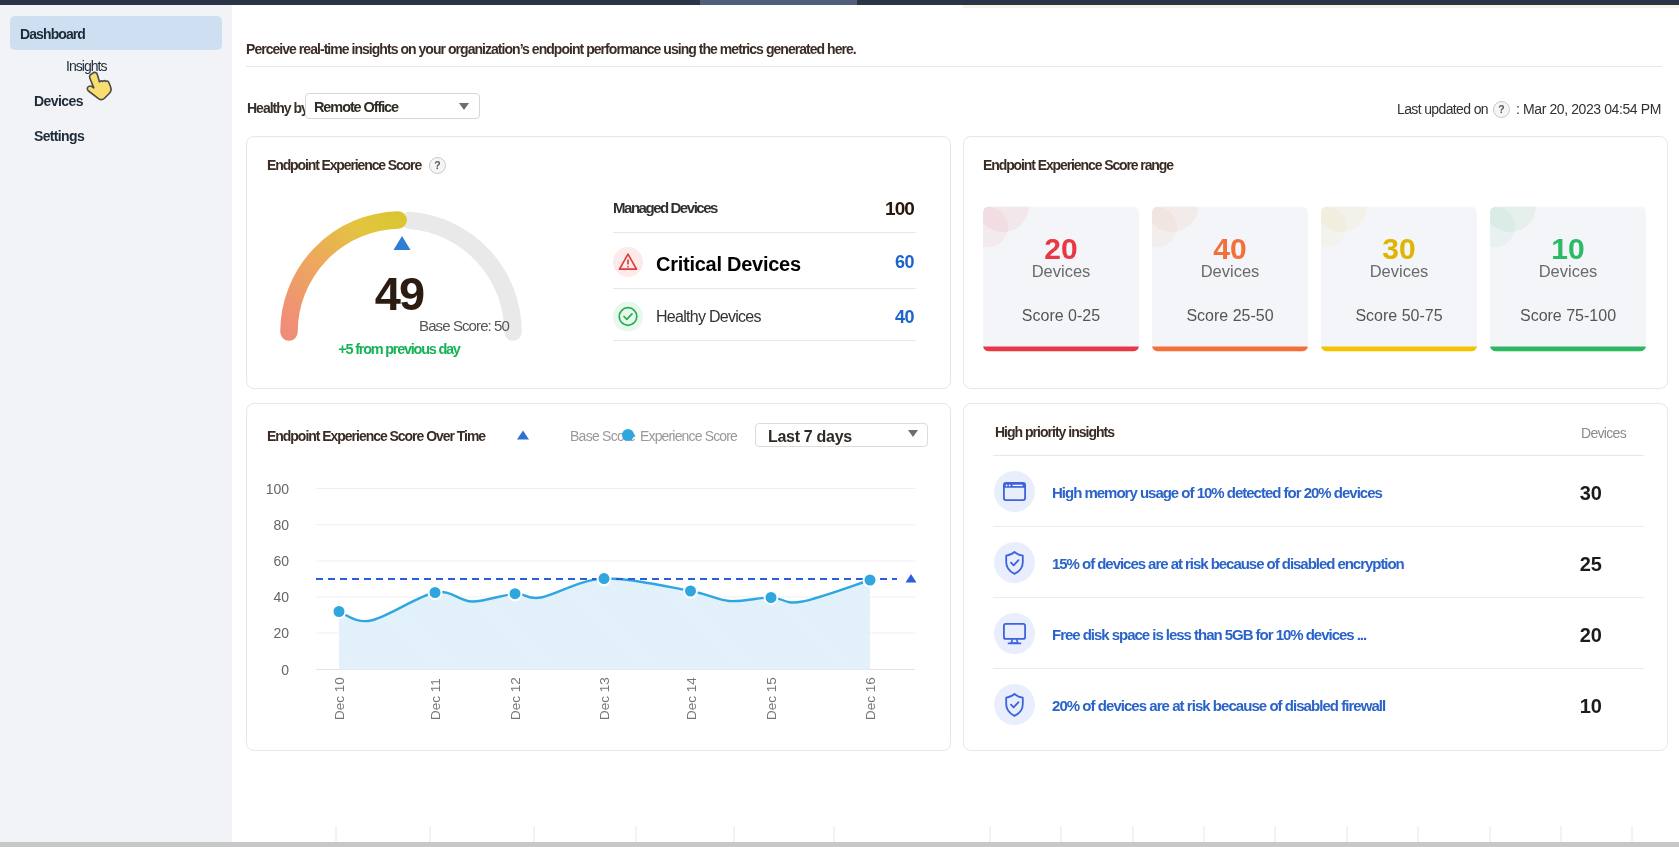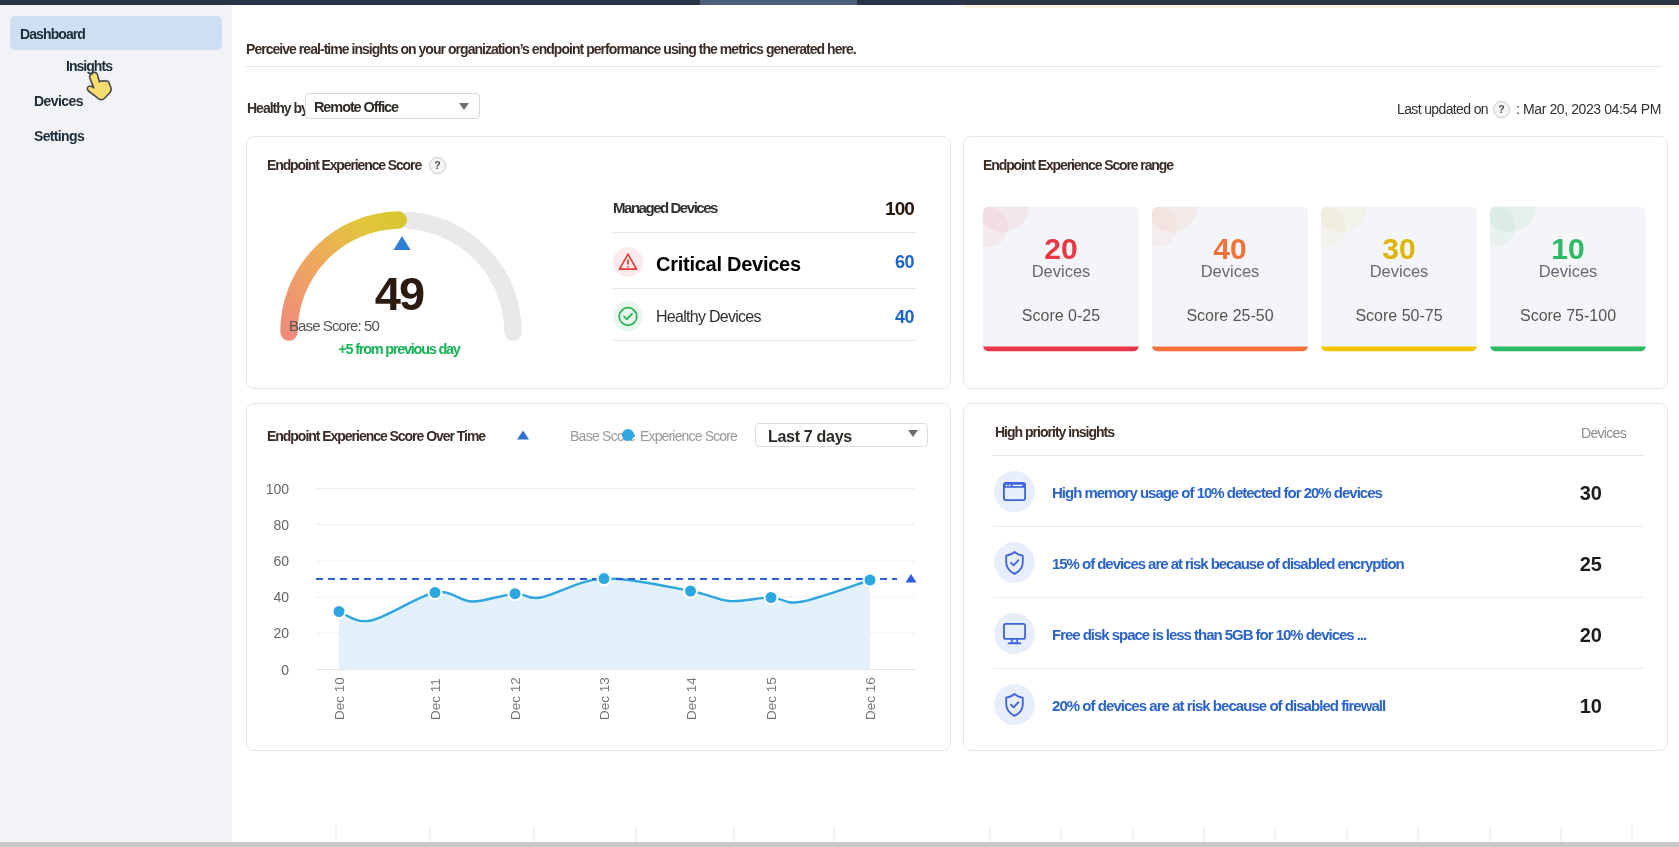--- a/index.html
+++ b/index.html
@@ -11,21 +11,21 @@
 </style></head>
 <body>
 
 <div class="abs" style="left:0;top:0;width:1679px;height:5px;background:#2a3446;"></div>
 <div class="abs" style="left:700px;top:0;width:157px;height:5px;background:#51607a;"></div>
 <div class="abs" style="left:963px;top:5px;width:716px;height:3px;background:#f8f3e2;"></div>
 
 <div class="abs" style="left:0;top:5px;width:232px;height:838px;background:#f1f3f7;"></div>
 <div class="abs" style="left:10px;top:16px;width:212px;height:34px;background:#cfdff2;border-radius:5px;"></div>
 <div class="abs" style="left:20px;top:26px;font-size:14px;font-weight:700;letter-spacing:-0.9px;color:#1d2b38;">Dashboard</div>
-<div class="abs" style="left:34px;top:58px;font-size:14px;font-weight:700;letter-spacing:-0.96px;color:#1d2b38;padding-left:32px;">Insights</div>
+<div class="abs" style="left:34px;top:58px;font-size:14px;font-weight:400;letter-spacing:-0.96px;color:#1d2b38;padding-left:32px;">Insights</div>
 <div class="abs" style="left:34px;top:93px;font-size:14px;font-weight:700;letter-spacing:-0.56px;color:#1d2b38;">Devices</div>
 <div class="abs" style="left:34px;top:128px;font-size:14px;font-weight:700;letter-spacing:-0.65px;color:#1d2b38;">Settings</div>
 
 <svg class="abs" style="left:83px;top:70px;" width="34" height="34" viewBox="0 0 34 34">
 <path d="M9.5 3.5 C11.5 1.5 14 2.5 14.5 5 L16.5 12 C17 10.8 18.6 10.6 19.6 11.4 C20.2 10.5 21.8 10.4 22.7 11.3 C23.4 10.7 25 10.8 25.6 12 L27.5 16.5 C28.6 19.3 28.2 21.6 26 23.8 L21.5 28.2 C19.8 29.8 17.4 30 15.5 28.6 L5.5 21 C3.6 19.5 4.2 17.2 5.8 16.4 C6.9 15.8 8.2 16 9.3 16.8 L10.8 17.9 L6.8 8 C5.9 5.7 7.9 4.2 9.5 3.5 Z" fill="#f8dd70" stroke="#4a4a4a" stroke-width="1.6" stroke-linejoin="round"></path>
 </svg>
 
 <div class="abs" style="left:246px;top:41px;font-size:14px;font-weight:700;letter-spacing:-0.96px;color:#3b2d26;">Perceive real-time insights on your organization’s endpoint performance using the metrics generated here.</div>
 <div class="abs" style="left:246px;top:66px;width:1416px;height:1px;background:#e5e7ea;"></div>
 
@@ -56,21 +56,21 @@
 
   <circle cx="628" cy="262" r="15" fill="#fdeaea"></circle>
   <path d="M628 254.2 L636.5 269.2 L619.5 269.2 Z" fill="none" stroke="#e23b3b" stroke-width="1.7" stroke-linejoin="round"></path>
   <line x1="628" y1="259.5" x2="628" y2="264.5" stroke="#e23b3b" stroke-width="1.7"></line>
   <circle cx="628" cy="266.8" r="0.9" fill="#e23b3b"></circle>
   <circle cx="628" cy="316.5" r="15" fill="#e7f8ec"></circle>
   <circle cx="628" cy="316.5" r="8.8" fill="none" stroke="#27ae4e" stroke-width="1.7"></circle>
   <path d="M624 316.5 l2.8 2.9 l5.2 -5.6" fill="none" stroke="#27ae4e" stroke-width="1.7" stroke-linecap="round" stroke-linejoin="round"></path>
 </svg>
 <div class="abs" style="left:289px;top:270px;width:220px;text-align:center;font-size:47px;font-weight:700;letter-spacing:-2px;color:#2b1b11;line-height:1;">49</div>
-<div class="abs" style="left:289px;top:317px;width:220px;text-align:left;font-size:15px;letter-spacing:-0.9px;color:#555;">Base Score: 50</div>
+<div class="abs" style="left:289px;top:317px;width:220px;text-align:right;font-size:15px;letter-spacing:-0.9px;color:#555;">Base Score: 50</div>
 <div class="abs" style="left:289px;top:341px;width:220px;text-align:center;font-size:14.5px;font-weight:700;letter-spacing:-1.25px;color:#16b256;">+5 from previous day</div>
 <div class="abs" style="left:613px;top:199px;font-size:15px;font-weight:700;letter-spacing:-1.46px;color:#33302d;">Managed Devices</div>
 <div class="abs" style="left:713px;top:198px;width:201px;text-align:right;font-size:19px;font-weight:700;letter-spacing:-0.9px;color:#2a150b;">100</div>
 <div class="abs" style="left:613px;top:232px;width:303px;height:1px;background:#e8e8e8;"></div>
 <div class="abs" style="left:656px;top:253px;font-size:20px;font-weight:700;letter-spacing:-0.26px;color:#000000;">Critical Devices</div>
 <div class="abs" style="left:713px;top:252px;width:201px;text-align:right;font-size:18px;font-weight:700;letter-spacing:-0.5px;color:#1b64cb;">60</div>
 <div class="abs" style="left:613px;top:288px;width:303px;height:1px;background:#e8e8e8;"></div>
 <div class="abs" style="left:656px;top:308px;font-size:16px;font-weight:400;letter-spacing:-0.72px;color:#33302d;">Healthy Devices</div>
 <div class="abs" style="left:713px;top:307px;width:201px;text-align:right;font-size:18px;font-weight:700;letter-spacing:-0.5px;color:#1b64cb;">40</div>
 <div class="abs" style="left:613px;top:340px;width:303px;height:1px;background:#e8e8e8;"></div>

